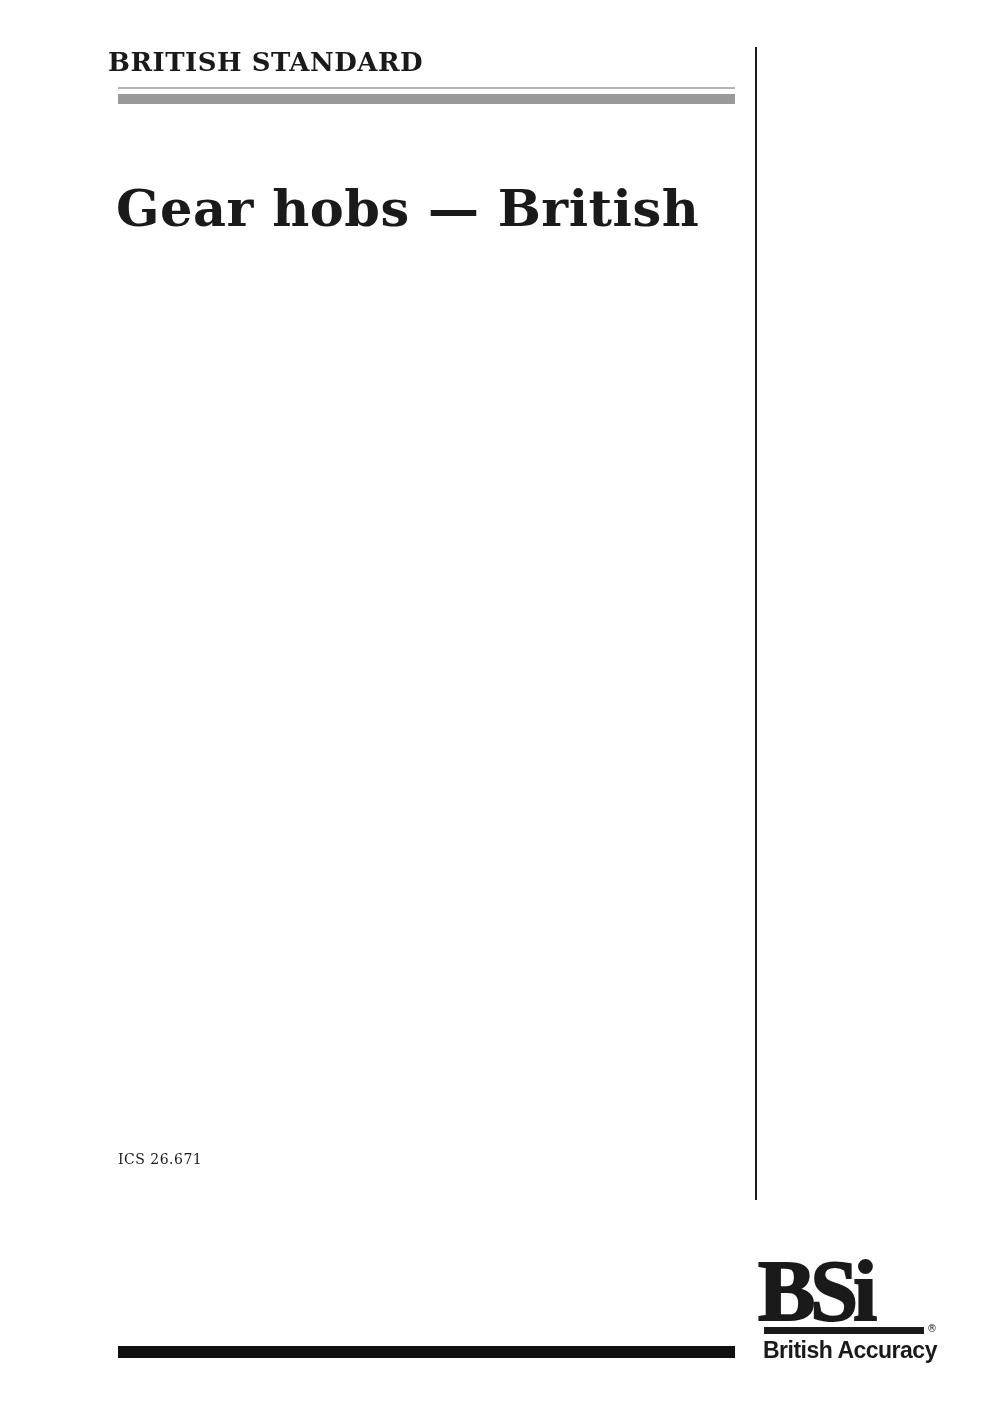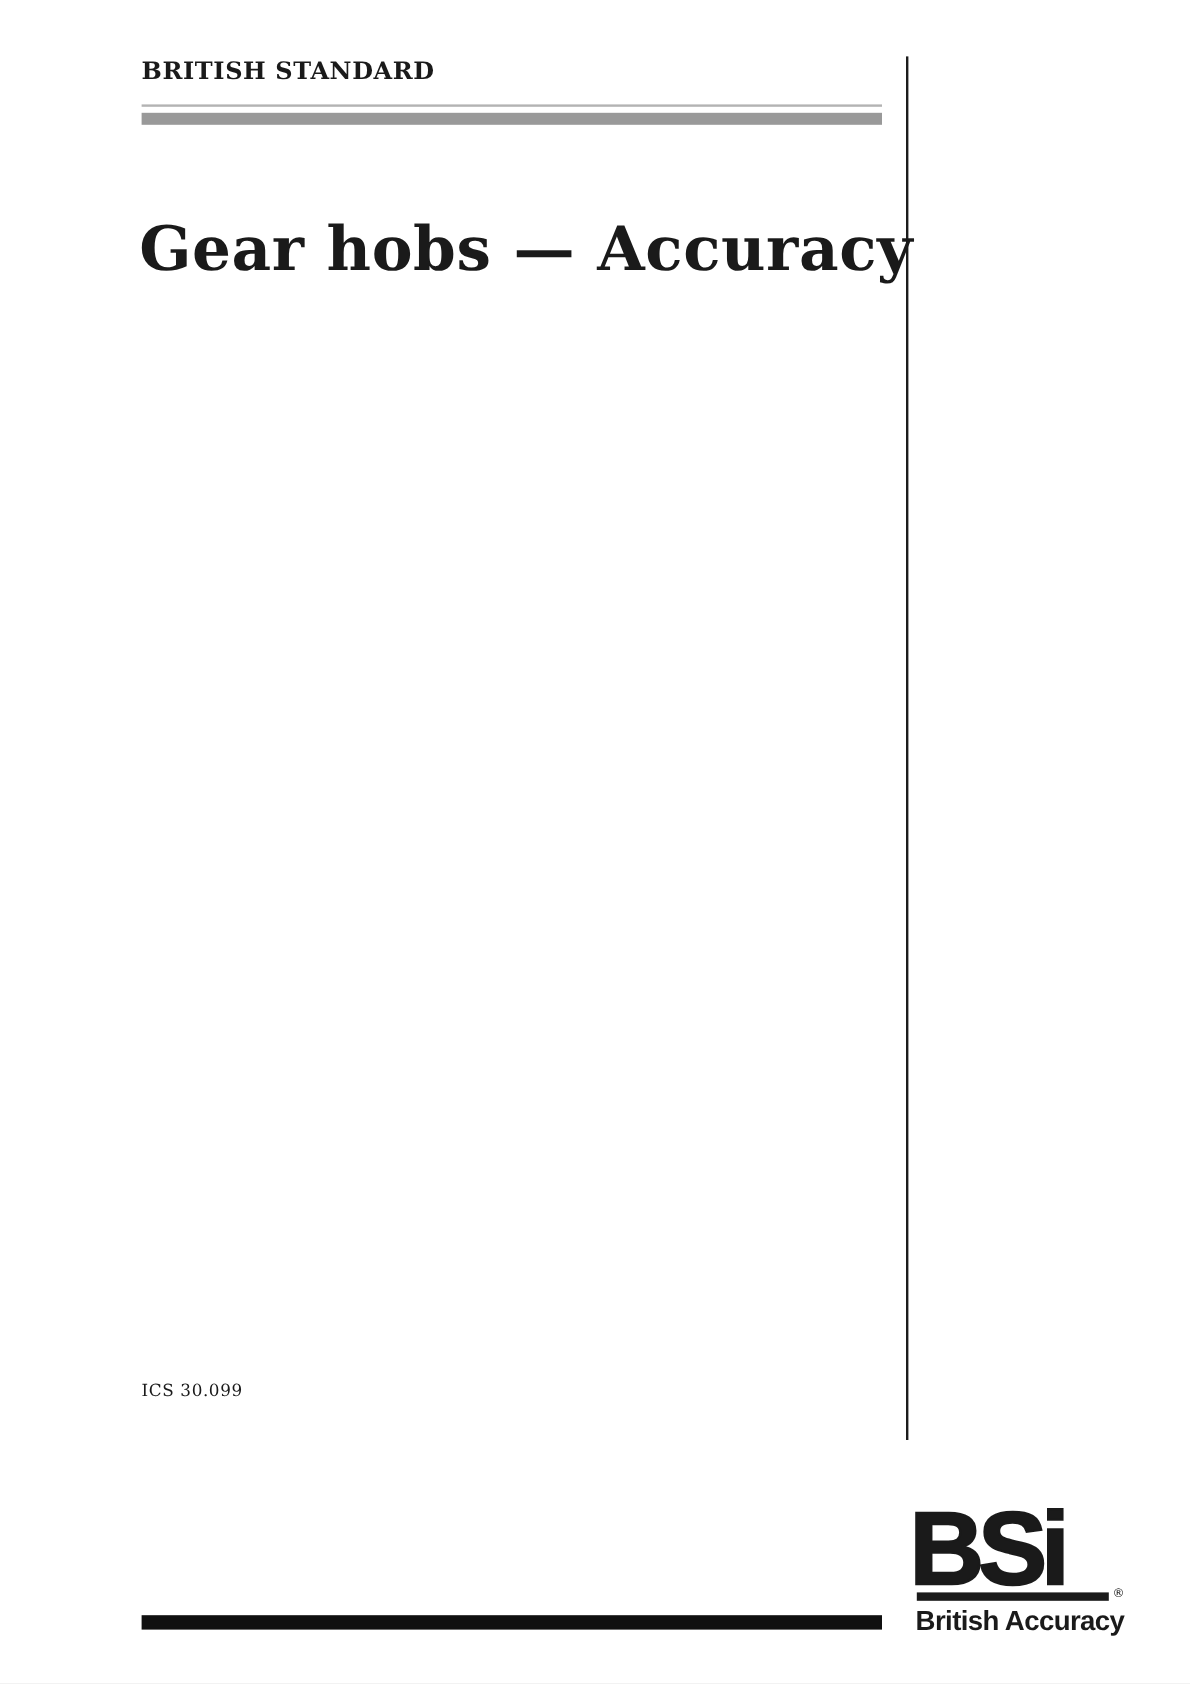--- a/index.html
+++ b/index.html
@@ -10,23 +10,23 @@
     margin: 0 auto;
     background: #ffffff;
     overflow: hidden;
     font-family: "DejaVu Serif", serif;
     color: #1a1a1a;
   }
 
   
   .pub-type {
     position: absolute;
-    left: 118px;
+    left: 108px;
     top: 47px;
-    font-size: 20px;
+    font-size: 26px;
     font-weight: bold;
     letter-spacing: 0.5px;
     white-space: nowrap;
   }
   .doc-ref {
     position: absolute;
     right: 22px;
     top: 47px;
     font-size: 27px;
     font-weight: bold;
@@ -96,21 +96,21 @@
     width: 617px;
     height: 12px;
     background: #101010;
   }
 
   
   .bsi-acronym {
     position: absolute;
     left: 758px;
     top: 1252px;
-    font-family: Liberation Sans, sans-serif;
+    font-family: Liberation Serif, serif;
     font-size: 86px;
     font-weight: bold;
     line-height: 78px;
     letter-spacing: -5px;
     color: #1a1a1a;
     -webkit-text-stroke: 2px #1a1a1a;
   }
   .bsi-rule {
     position: absolute;
     left: 764px;
@@ -145,24 +145,24 @@
 <div class="page">
 
   <div class="pub-type">BRITISH STANDARD</div>
 
 
   <div class="thin-rule"></div>
   <div class="thick-bar"></div>
   <div class="v-divider"></div>
 
   <h1 class="doc-title">
-    <span>Gear hobs — Accuracy</span><br>
+    <span>Gear hobs — British</span><br>
   </h1>
 
-  <div class="ics-code">ICS 30.099</div>
+  <div class="ics-code">ICS 26.671</div>
 
   <div class="black-bar"></div>
 
   <div>
     <div class="bsi-acronym">BSi</div>
     <div class="bsi-rule"></div>
     <div class="bsi-reg">®</div>
     <div class="bsi-sub">British Accuracy</div>
   </div>
 

